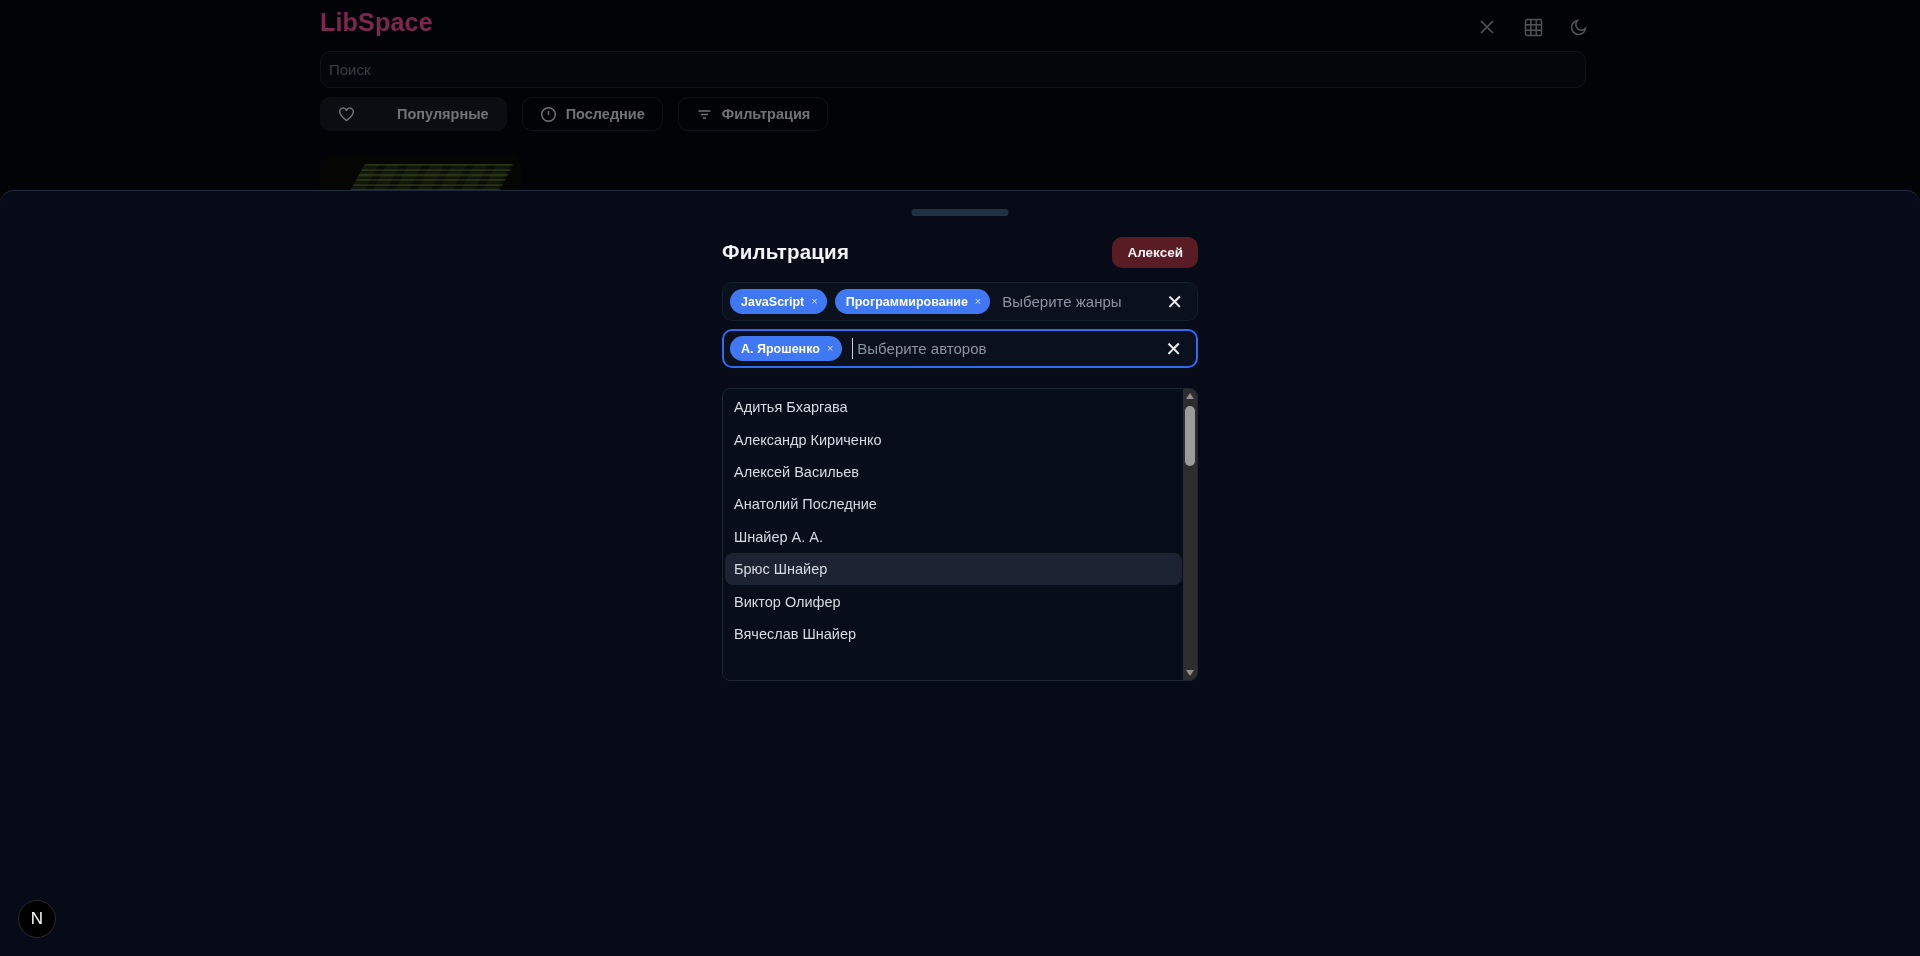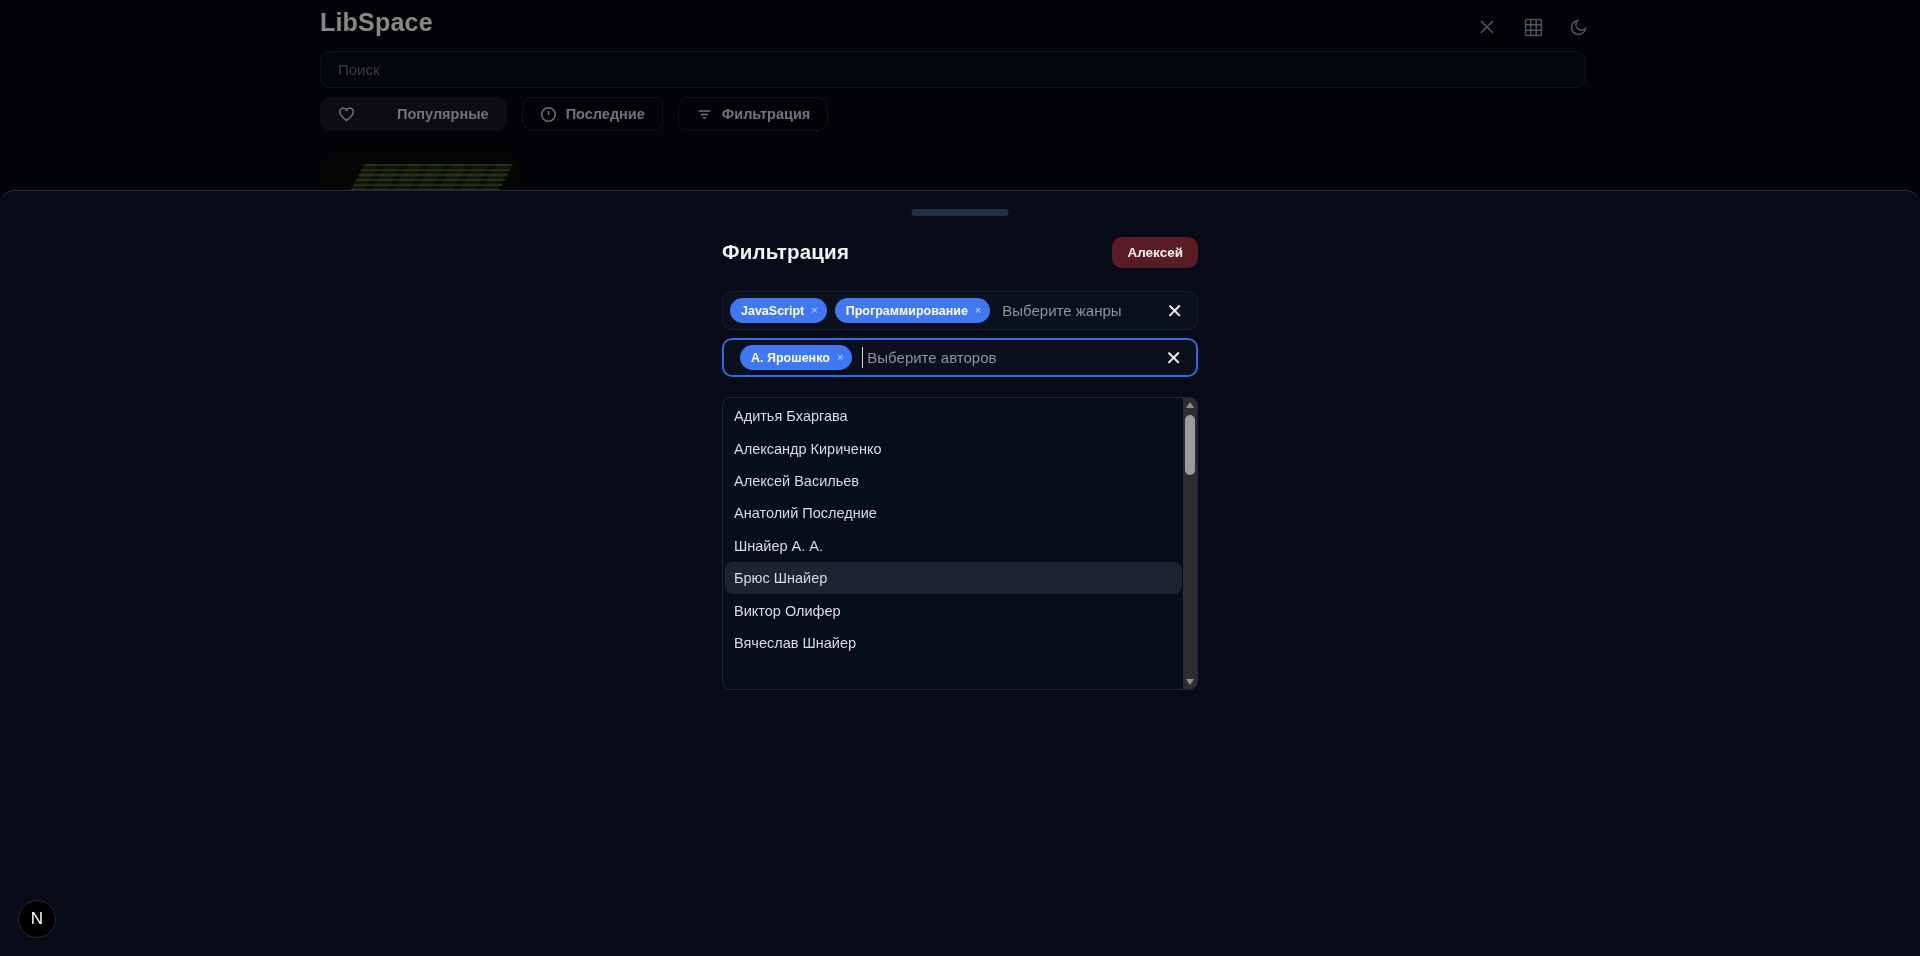--- a/index.html
+++ b/index.html
@@ -9,30 +9,30 @@
     background:#02050c;
     position:relative;
   }
   .stage { position:absolute; inset:0; }
 
   
   .page { position:absolute; inset:0; background:#04070f; }
 
   .app-title {
     position:absolute; left:320px; top:8px;
-    font-size:25px; font-weight:700; color:#ffffff; letter-spacing:.2px;
+    font-size:25px; font-weight:700; color:#ec4899; letter-spacing:.2px;
   }
   .top-icons { position:absolute; right:330px; top:16px; display:flex; gap:24px; align-items:center; }
   .top-icons .ibtn { width:22px; height:22px; display:flex; align-items:center; justify-content:center; cursor:pointer; }
   .top-icons svg { stroke:#9aa1ab; }
 
   .search {
     position:absolute; left:320px; top:51px; width:1266px; height:37px;
     background:#070c16; border:1px solid #1c2431; border-radius:10px;
-    color:#e5e7eb; font-size:15px; padding:0 17px; outline:none;
+    color:#e5e7eb; font-size:15px; padding:0 8px; outline:none;
   }
   .search::placeholder { color:#6b7280; }
 
   .btn-row { position:absolute; left:320px; top:97px; display:flex; gap:15px; }
   .fbtn {
     height:34px; display:flex; align-items:center; gap:9px; padding:0 17px;
     border-radius:10px; font-size:14.5px; font-weight:600; color:#d3d7de;
     background:transparent; border:1px solid #1b2230; cursor:pointer;
   }
   .fbtn.active { background:#151a23; border-color:#151a23;gap:42px; }
@@ -70,25 +70,25 @@
 
   .sheet-head { display:flex; align-items:center; justify-content:space-between; height:32px; }
   .sheet-title { font-size:20.5px; font-weight:700; color:#f3f4f6; letter-spacing:.2px; }
   .reset-btn {
     height:31px; padding:0 15px; border:none; border-radius:10px;
     background:#5a1c24; color:#f7f3f3; font-size:13.5px; font-weight:700;
     font-family:inherit; cursor:pointer;
   }
 
   .select {
-    position:relative; margin-top:23px; height:39px; width:100%;
+    position:relative; margin-top:14px; height:39px; width:100%;
     background:#0a101c; border:1px solid #161f2d; border-radius:10px;
     display:flex; align-items:center; padding:0 44px 0 7px; cursor:text;
   }
-  .select.focused { border:2px solid #2e6bf0; padding-left:16px; }
+  .select.focused { border:2px solid #2e6bf0; padding-left:6px; }
   .select + .select { margin-top:8px; }
 
   .chip {
     display:flex; align-items:center; gap:7px; height:25px; padding:0 9px 0 11px;
     background:#4077f3; border-radius:999px; margin-right:8px; flex:none; cursor:default;
   }
   .chip-label { color:#fff; font-size:12.5px; font-weight:600; white-space:nowrap; }
   .chip-x { color:rgba(255,255,255,.72); font-size:11px; cursor:pointer; line-height:1; }
 
   .sel-placeholder { color:#8b94a3; font-size:15px; margin-left:4px; white-space:nowrap; }

